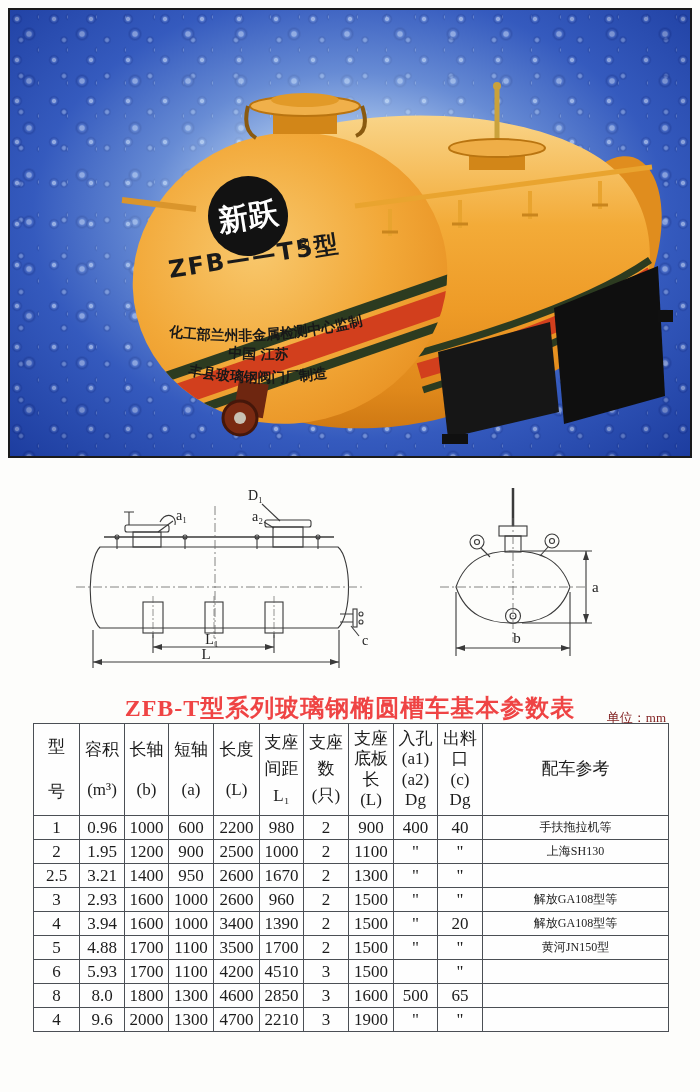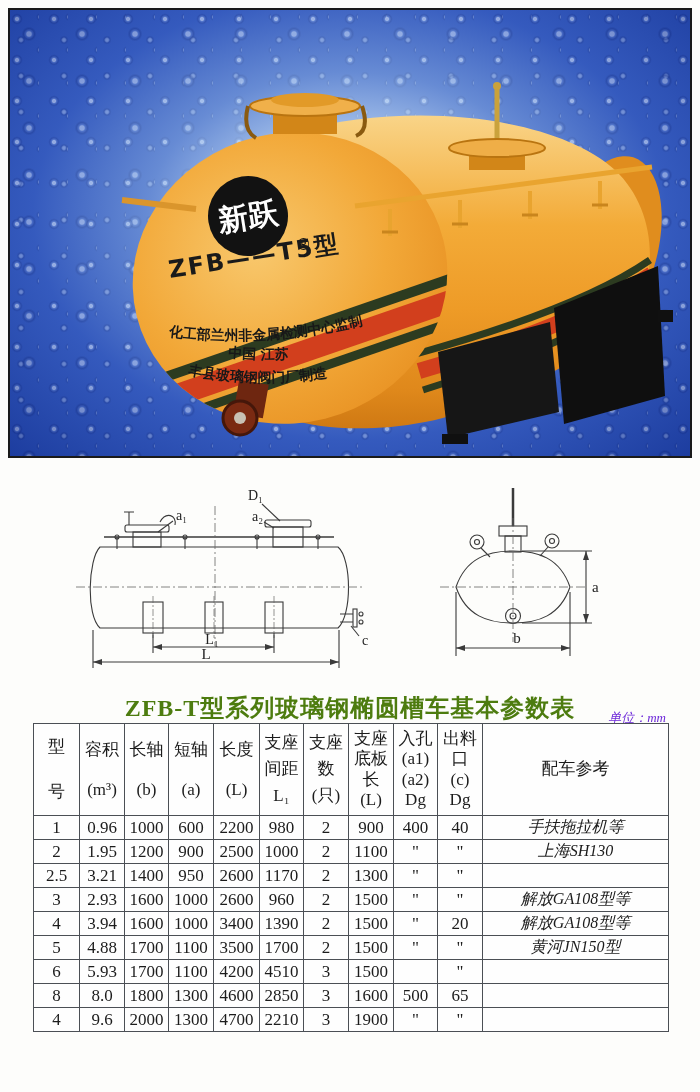--- a/index.html
+++ b/index.html
@@ -27,47 +27,46 @@
   .photo svg { position:absolute; left:0; top:0; }
 
   
   .drawings { position:absolute; left:0; top:470px; }
   .drawings text { font-family:"Liberation Serif", serif; fill:#222; }
 
   
   .table-title {
     position:absolute; left:0; top:692px; width:700px;
     text-align:center; font-weight:bold; font-size:24px;
-    color:#4d7c0f; letter-spacing:1px;
+    color:#ef4444; letter-spacing:1px;
     font-family:"Liberation Serif", serif;
   }
   .unit-note {
     position:absolute; right:34px; top:709px;
-    font-size:13px; color:#6d28d9;
+    font-size:13px; color:#7f1d1d;
     font-family:"Liberation Serif", serif;
-    font-style:italic;
   }
 
   
   table.specs {
     position:absolute; left:33px; top:723px; width:635px;
     border-collapse:collapse; table-layout:fixed;
     background:#fefefe;
     font-family:"Liberation Serif", serif;
   }
   table.specs th, table.specs td {
     border:1px solid #4b4f55; color:#1c1c1c;
     text-align:center; vertical-align:middle;
     overflow:hidden; padding:0 1px;
   }
   table.specs thead tr { height:92px; }
   table.specs tbody tr { height:24px; }
   table.specs th { font-weight:normal; font-size:17px; white-space:pre-line; }
   table.specs td { font-size:17px; }
-  table.specs td.vehicle-cell { font-size:16px;font-style:italic; }
+  table.specs td.vehicle-cell { font-size:12px; }
   th.lines-1 { line-height:1.2; }
   th.lines-2 { line-height:2.35; }
   th.lines-3 { line-height:1.55; }
   th.lines-4 { line-height:1.18; }
   th.col-model { line-height:2.6; }
   col.c0{width:46px} col.c1{width:45px} col.c2{width:44px} col.c3{width:45px}
   col.c4{width:46px} col.c5{width:44px} col.c6{width:45px} col.c7{width:45px}
   col.c8{width:44px} col.c9{width:45px} col.c10{width:186px}
 </style>
 </head>
@@ -331,21 +330,21 @@
           <td>"</td>
           <td>"</td>
           <td class="vehicle-cell">上海SH130</td>
         </tr>
         <tr>
           <td>2.5</td>
           <td>3.21</td>
           <td>1400</td>
           <td>950</td>
           <td>2600</td>
-          <td>1170</td>
+          <td>1670</td>
           <td>2</td>
           <td>1300</td>
           <td>"</td>
           <td>"</td>
           <td class="vehicle-cell"></td>
         </tr>
         <tr>
           <td>3</td>
           <td>2.93</td>
           <td>1600</td>

